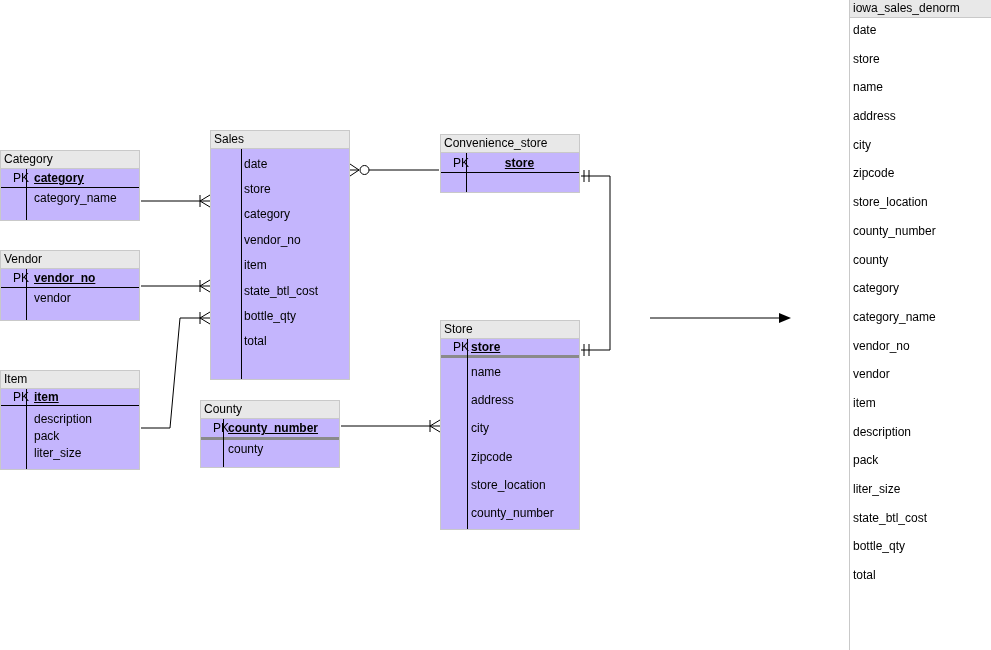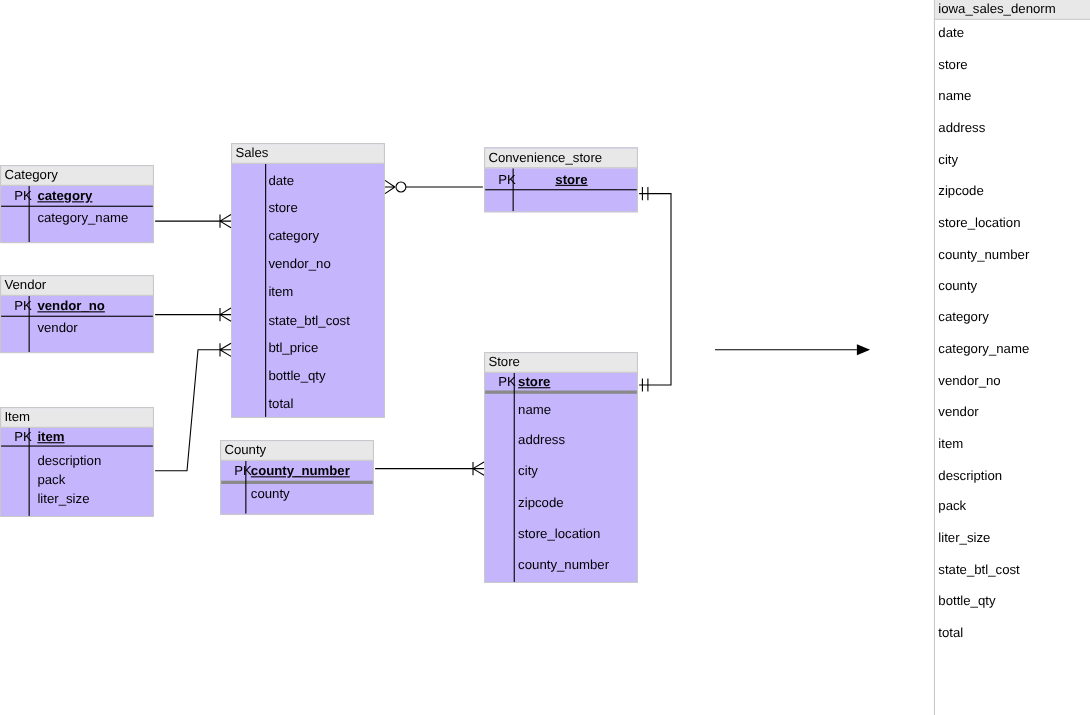--- a/index.html
+++ b/index.html
@@ -96,21 +96,20 @@
     <div class="hd">Sales</div>
     <div class="bd">
       <div class="vdiv" style="left:30px"></div>
       <div style="padding-top:2px">
         <div class="fr sr">date</div>
         <div class="fr sr">store</div>
         <div class="fr sr">category</div>
         <div class="fr sr">vendor_no</div>
         <div class="fr sr">item</div>
         <div class="fr sr">state_btl_cost</div>
-        <div class="fr sr">btl_price</div>
         <div class="fr sr">bottle_qty</div>
         <div class="fr sr">total</div>
       </div>
     </div>
   </div>
 
   <div class="tbl" style="left:440px;top:134px;width:140px;height:59px">
     <div class="hd">Convenience_store</div>
     <div class="bd">
       <div class="vdiv" style="left:25px"></div>

